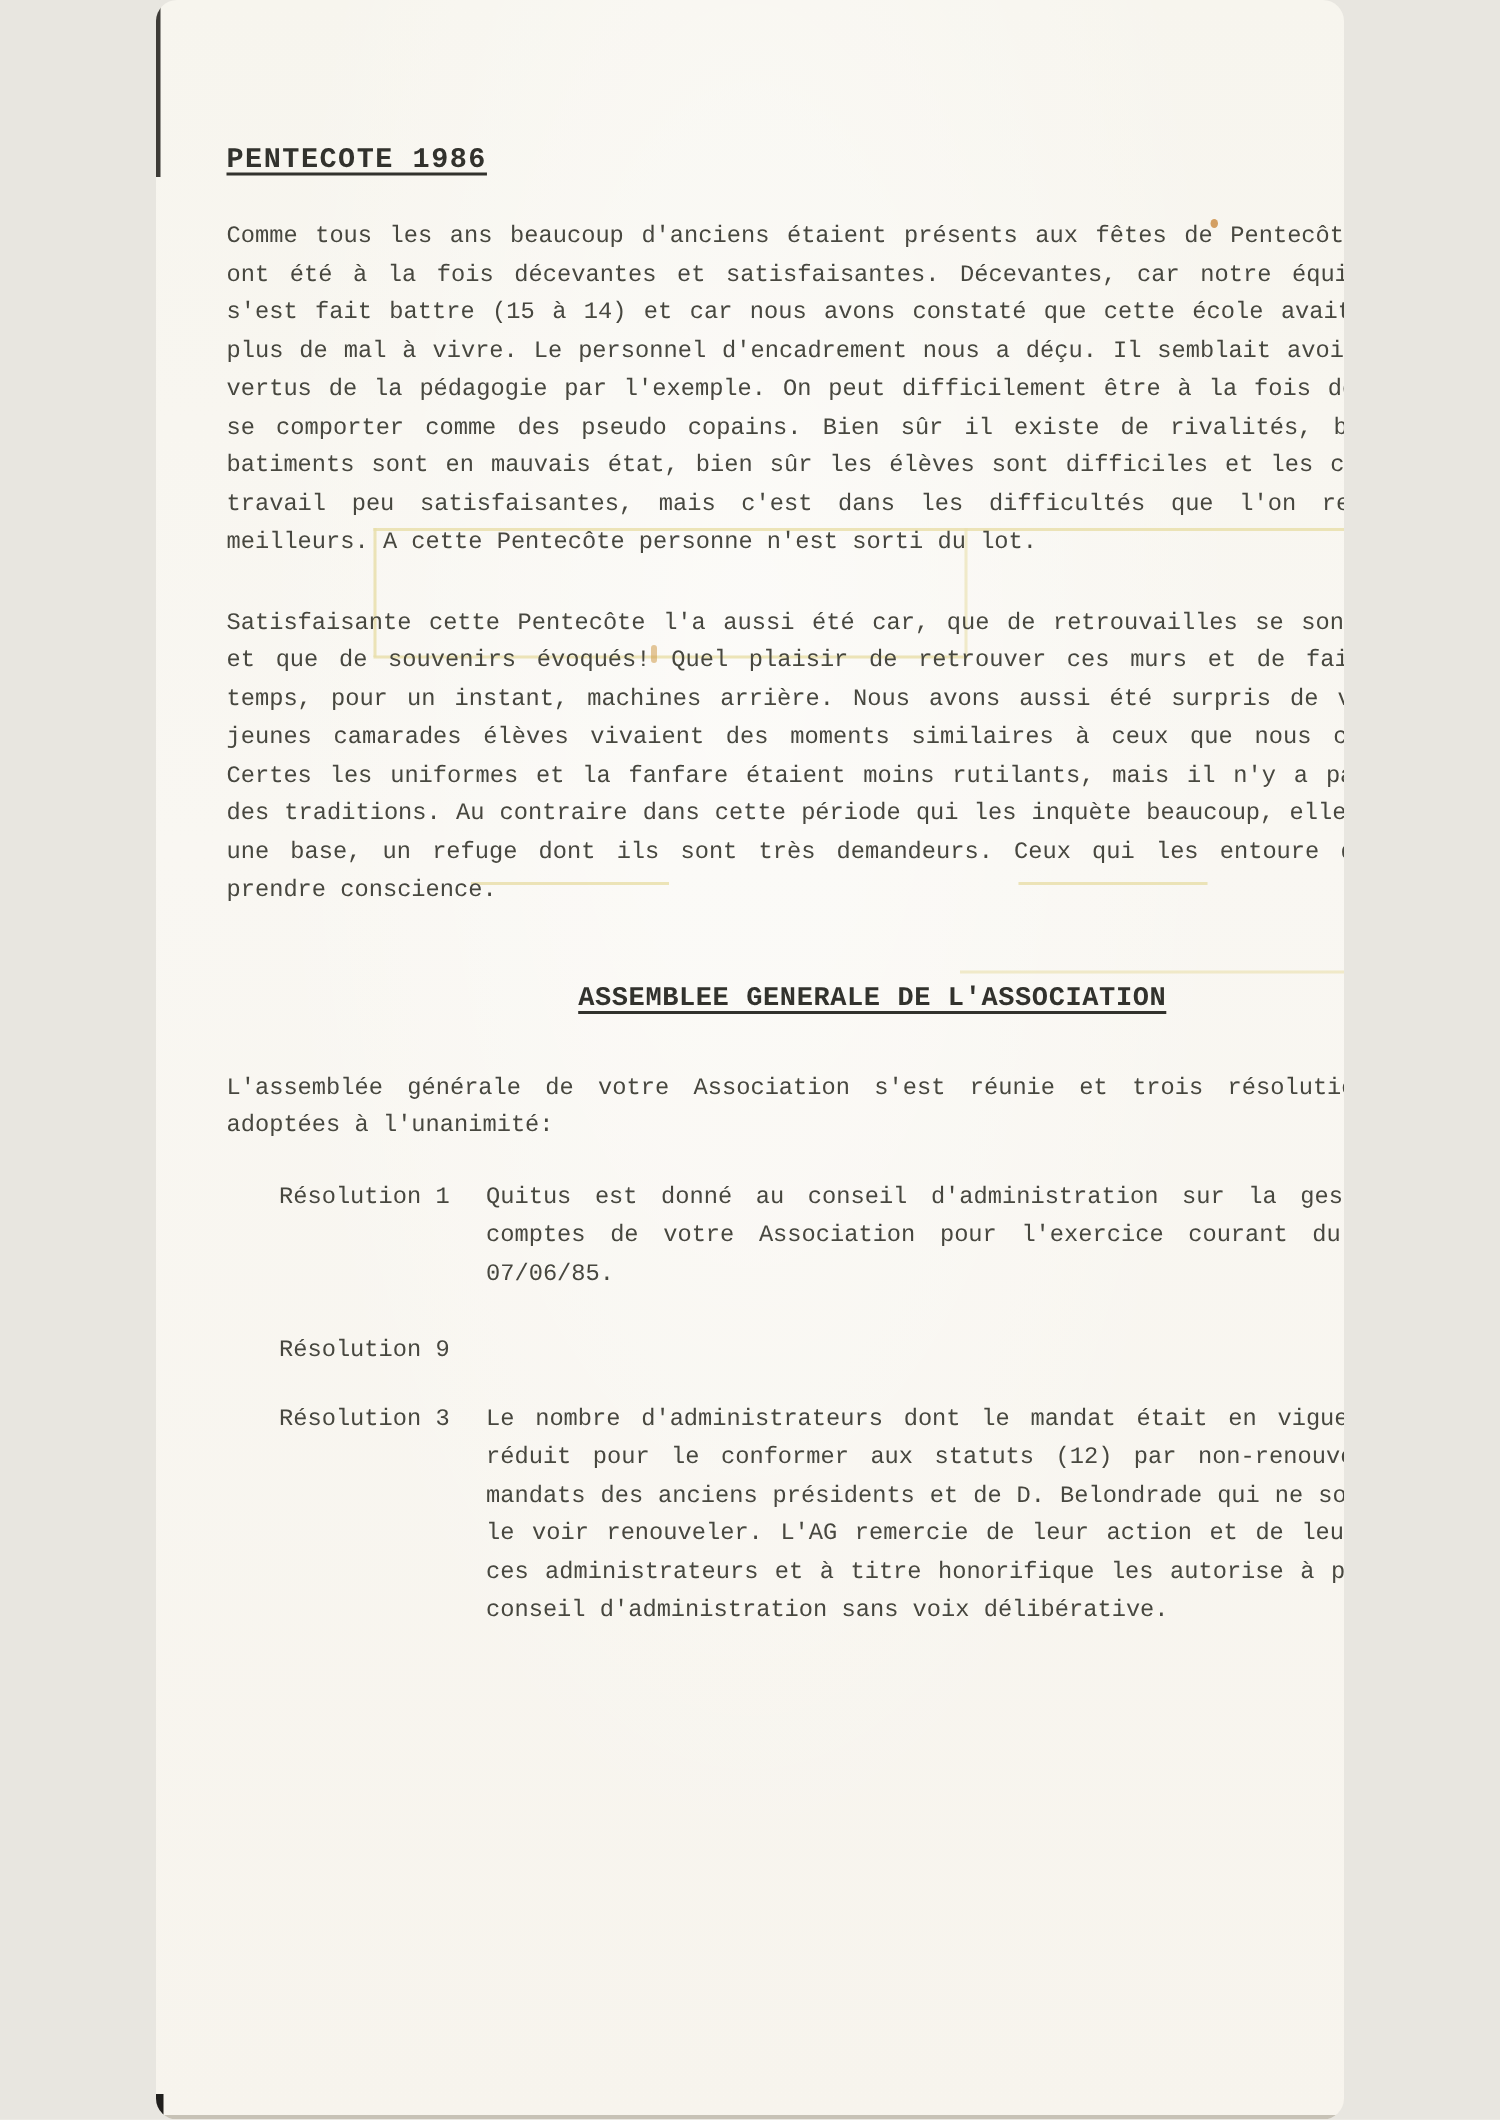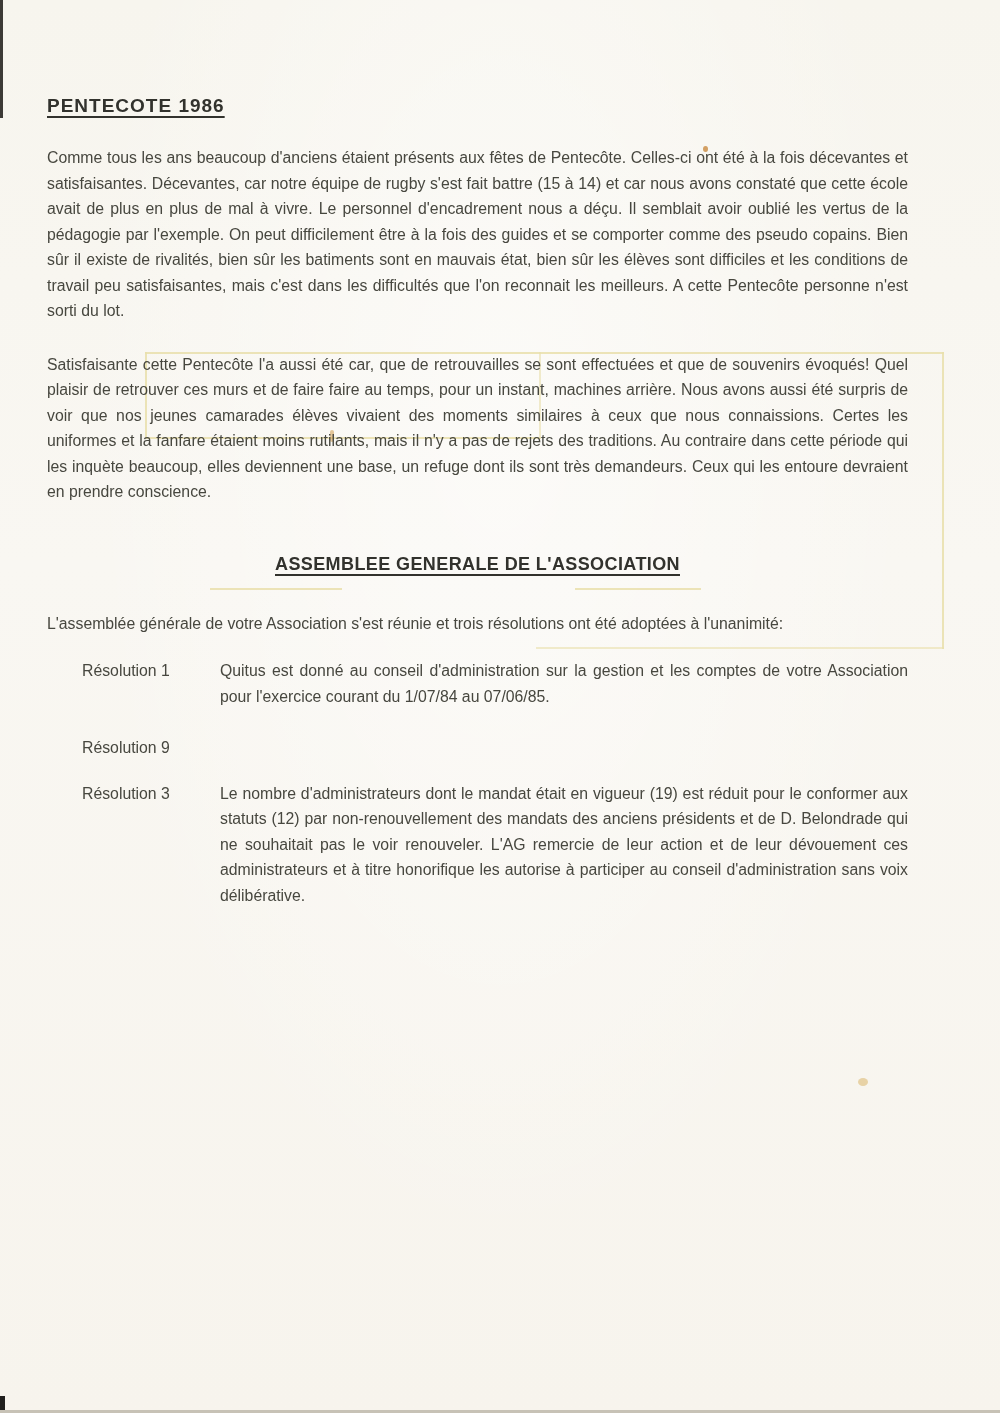--- a/index.html
+++ b/index.html
@@ -1,26 +1,27 @@
 <!DOCTYPE html>
 <html><head>
 <meta charset="utf-8">
 <style>
   html,body{margin:0;padding:0;background:#e8e6e0;}
   .page{
     position:relative;
-    width:1000px;height:1413px;
+    width:792px;height:1413px;
     margin:0 auto;
     background:#f8f6f0;
     background-image:
       radial-gradient(ellipse at 50% 30%, rgba(255,255,255,.5) 0%, rgba(255,255,255,0) 60%),
       linear-gradient(180deg, #f7f5ee 0%, #f9f7f2 40%, #f7f4ed 100%);
     overflow:hidden;
-    font-family:Liberation Sans, sans-serif;
+    font-family:Liberation Mono, monospace;
     color:#45453f;
+    border-radius:14px;
   }
   .content{
     position:absolute;
     left:47px; top:0;
     width:861px;
   }
   .doc-heading{
     font-size:19px;
     line-height:20px;
     font-weight:bold;

